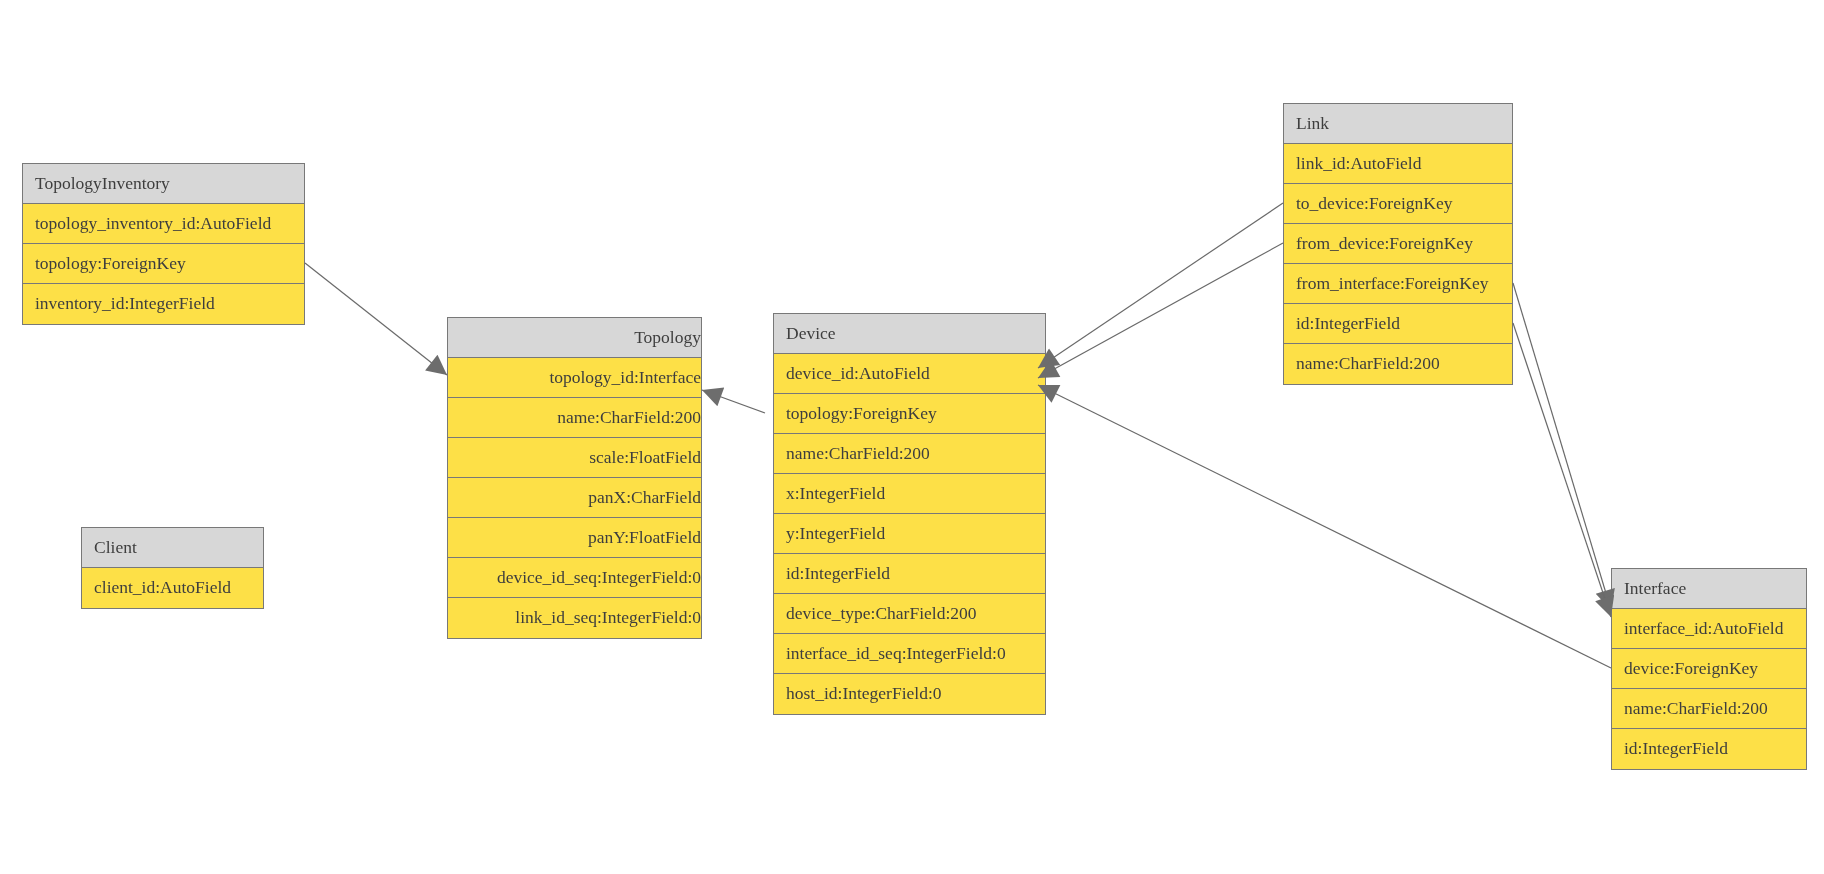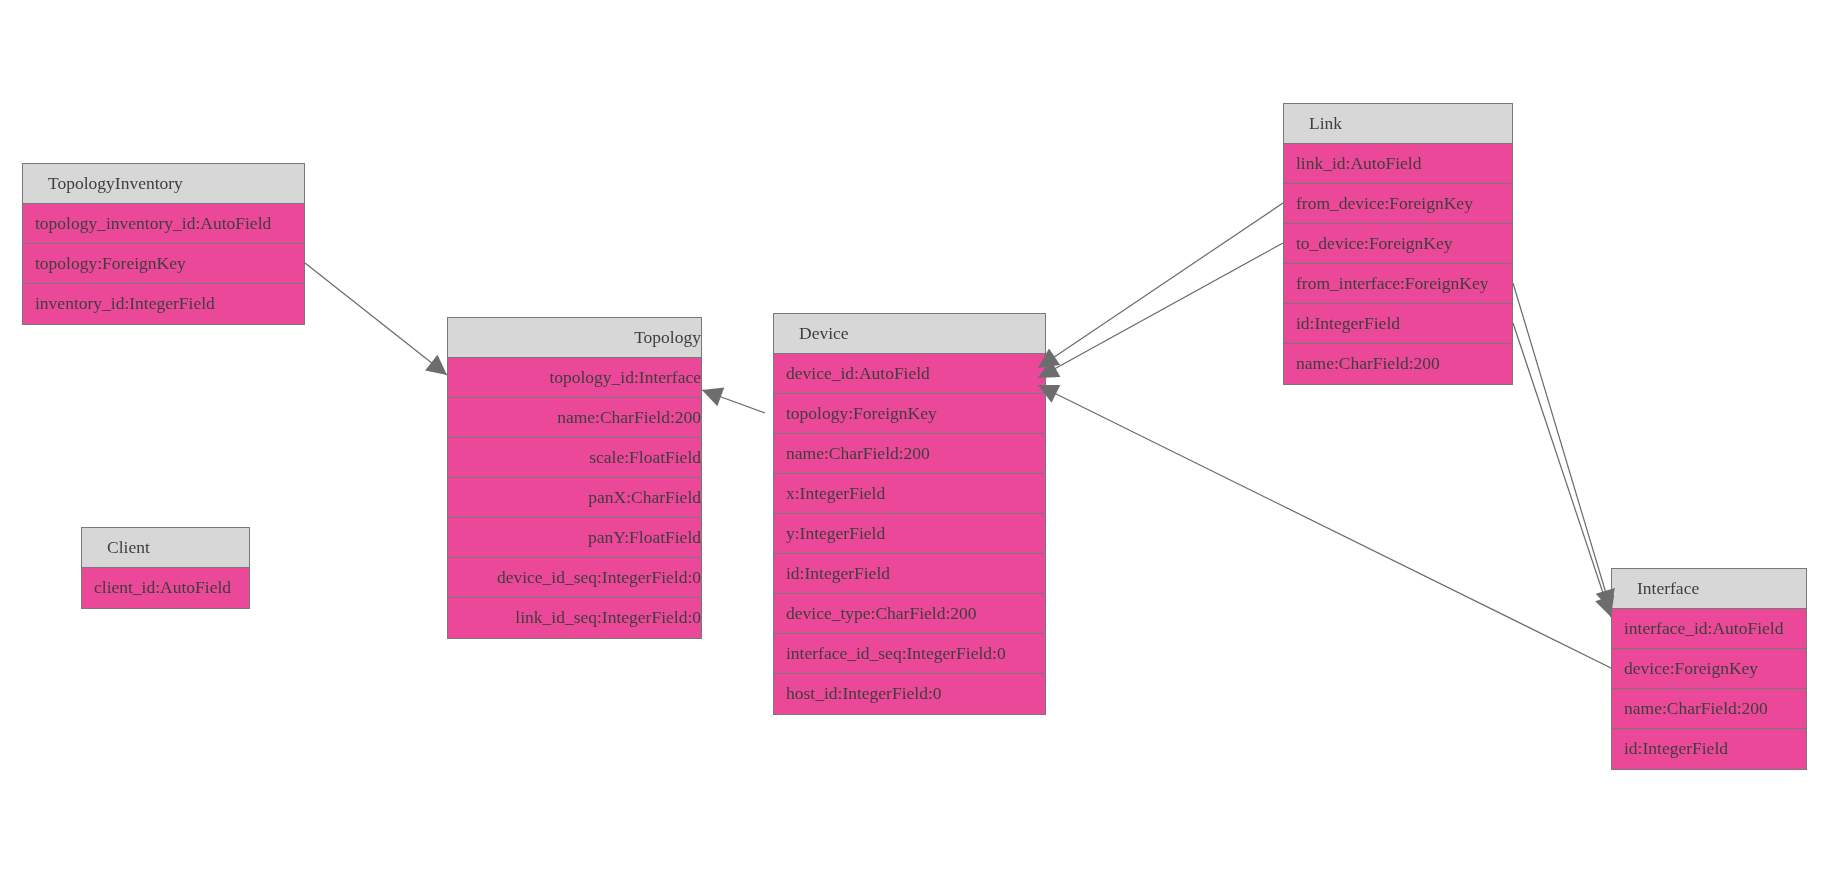--- a/index.html
+++ b/index.html
@@ -24,32 +24,32 @@
     position:absolute;
     box-sizing:border-box;
     border:1.5px solid var(--border);
     background:#fff;
     color:var(--text);
     font-size:17.5px;
   }
   .ehead{
     box-sizing:border-box;
     height:40px;line-height:38px;
-    padding-left:25px;
+    padding-left:12px;
     background:var(--header-fill);
     border-bottom:1px solid var(--border);
     white-space:nowrap;
   }
   .erow{
     box-sizing:border-box;
     height:40px;line-height:39px;
     padding-left:12px;
     border-bottom:1px solid var(--border);
     white-space:nowrap;
-    background:#ec4899;
+    background:#fde047;
   }
   .erow:last-child{border-bottom:none;}
 </style>
 </head>
 <body>
 
 <div class="canvas">
   <div id="entities">
       <div class="entity" style="left: 22px; top: 163px; width: 283px;">
         <div class="ehead">TopologyInventory</div>
@@ -60,41 +60,41 @@
       <div class="entity" style="left: 447px; top: 317px; width: 255px; text-align: right;">
         <div class="ehead">Topology</div>
         <div class="erow">topology_id:Interface</div>
         <div class="erow">name:CharField:200</div>
         <div class="erow">scale:FloatField</div>
         <div class="erow">panX:CharField</div>
         <div class="erow">panY:FloatField</div>
         <div class="erow">device_id_seq:IntegerField:0</div>
         <div class="erow">link_id_seq:IntegerField:0</div>
       </div>
-      <div class="entity" style="left: 81px; top: 527px; width: 169px;">
+      <div class="entity" style="left: 81px; top: 527px; width: 183px;">
         <div class="ehead">Client</div>
         <div class="erow">client_id:AutoField</div>
       </div>
       <div class="entity" style="left: 765px; top: 313px; width: 273px; margin-left: 8px;">
         <div class="ehead">Device</div>
         <div class="erow">device_id:AutoField</div>
         <div class="erow">topology:ForeignKey</div>
         <div class="erow">name:CharField:200</div>
         <div class="erow">x:IntegerField</div>
         <div class="erow">y:IntegerField</div>
         <div class="erow">id:IntegerField</div>
         <div class="erow">device_type:CharField:200</div>
         <div class="erow">interface_id_seq:IntegerField:0</div>
         <div class="erow">host_id:IntegerField:0</div>
       </div>
       <div class="entity" style="left: 1283px; top: 103px; width: 230px;">
         <div class="ehead">Link</div>
         <div class="erow">link_id:AutoField</div>
+        <div class="erow">to_device:ForeignKey</div>
         <div class="erow">from_device:ForeignKey</div>
-        <div class="erow">to_device:ForeignKey</div>
         <div class="erow">from_interface:ForeignKey</div>
         <div class="erow">id:IntegerField</div>
         <div class="erow">name:CharField:200</div>
       </div>
       <div class="entity" style="left: 1611px; top: 568px; width: 196px;">
         <div class="ehead">Interface</div>
         <div class="erow">interface_id:AutoField</div>
         <div class="erow">device:ForeignKey</div>
         <div class="erow">name:CharField:200</div>
         <div class="erow">id:IntegerField</div>

